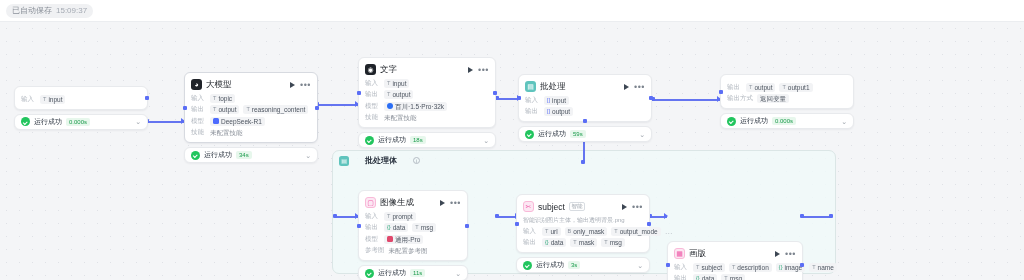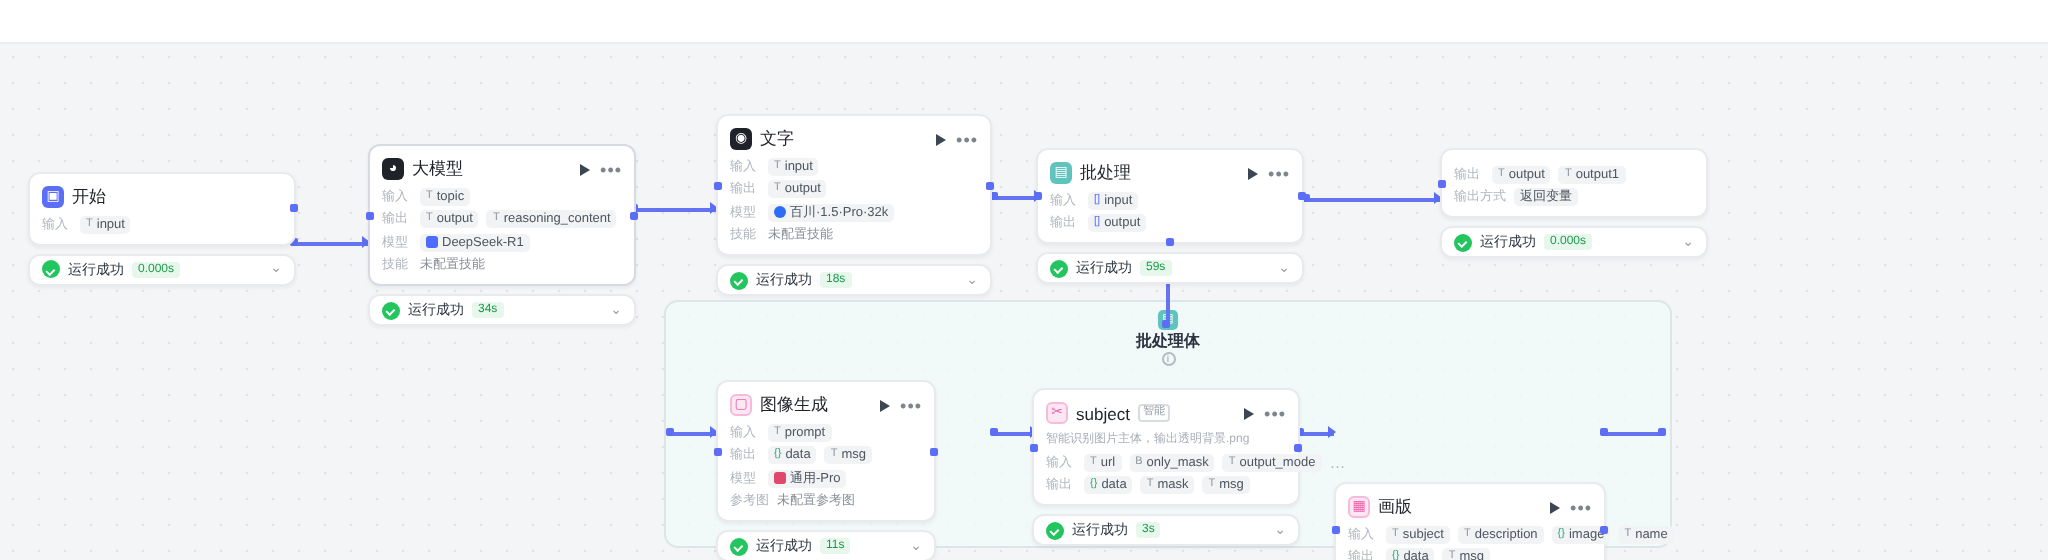--- a/index.html
+++ b/index.html
@@ -39,22 +39,22 @@
     background:
       radial-gradient(circle, #dfe1e6 0.7px, transparent 0.8px) 0 0/13px 13px,
       #f4f5f7;
   }
   
   .group {
     position:absolute; border:1px solid #dbe6e6; border-radius:7px;
     background:rgba(240,249,249,.85);
   }
   .group-head {
-    display:flex; align-items:center; gap:0;
-    padding:4px 6px; font-size:8px; color:#2b3440; font-weight:bold;flex-direction:column;
+    display:flex; align-items:center; gap:16px;
+    padding:4px 6px; font-size:8px; color:#2b3440; font-weight:bold;
   }
   .group-ic {
     width:10px; height:10px; border-radius:2.5px; background:#5fc4bd;
     display:inline-flex; align-items:center; justify-content:center;
     color:#fff; font-size:6px; line-height:1;
   }
   .info-ic {
     width:7px; height:7px; border-radius:50%;
     border:1px solid #b4bcc4; color:#b4bcc4;
     font-size:5px; line-height:6px; text-align:center;
@@ -132,20 +132,24 @@
   .arrow {
     position:absolute; width:0; height:0;
     border-left:4px solid #5b6ef5;
     border-top:3px solid transparent; border-bottom:3px solid transparent;
   }
 </style>
 </head>
 <body>
 
 <div id="topbar">
+  <span class="pill pill-save">
+    <span>已自动保存</span>
+    <span class="t2">15:09:37</span>
+  </span>
 </div>
 
 <div id="canvas">
 
   <div class="group" style="left:332px; top:128px; width:504px; height:124px;">
     <div class="group-head">
       <span class="group-ic">▤</span>
       <span>批处理体</span>
       <span class="info-ic">i</span>
     </div>
@@ -181,24 +185,20 @@
   <div class="edge h" style="left:651px; top:194px; width:16px;"></div>
   <div class="edot" style="left:648px; top:192px;"></div>
   <div class="arrow" style="left:664px; top:191px;"></div>
 
   <div class="edge h" style="left:803px; top:194px; width:28px;"></div>
   <div class="edot" style="left:800px; top:192px;"></div>
   <div class="edot" style="left:829px; top:192px;"></div>
 
   <div class="node" style="left:14px; top:64px; width:134px;">
     <div class="card">
-      <div class="card-head">
-        <span class="nic" style="background:#5b6ef5;">▣</span>
-        <span class="ntitle">开始</span>
-      </div>
       <div class="row">
         <span class="rlab">输入</span>
         <span class="chip">
           <span class="tic">T</span>
           <span>input</span>
         </span>
       </div>
       <span class="port r"></span>
     </div>
     <div class="status">

